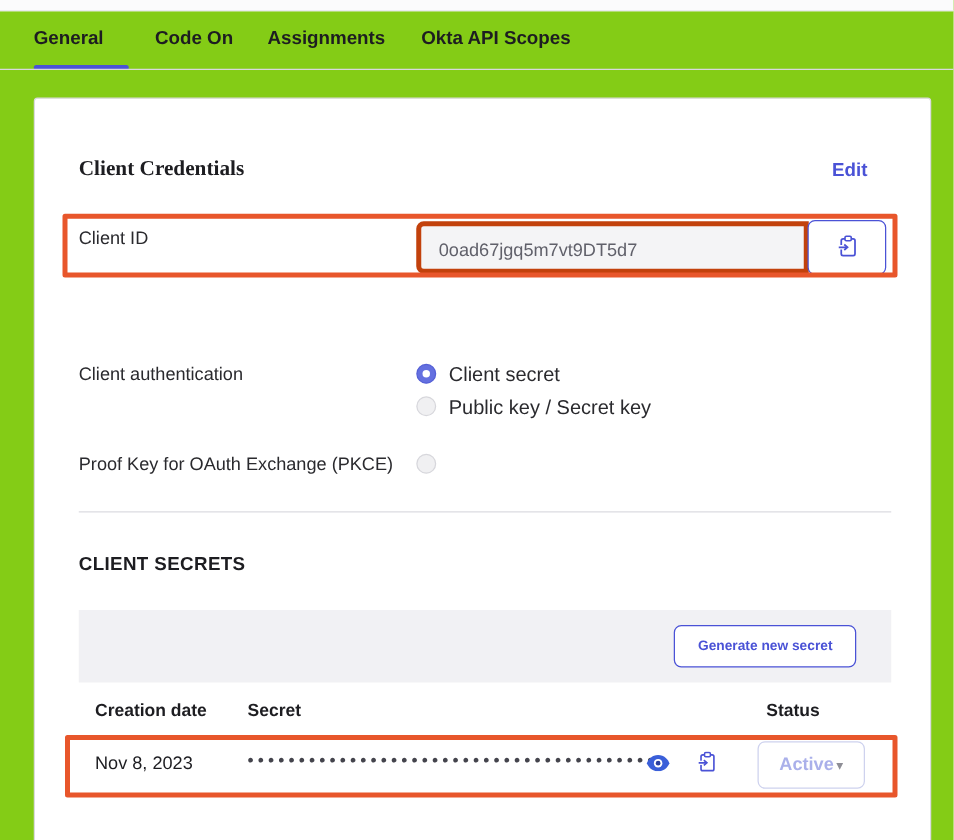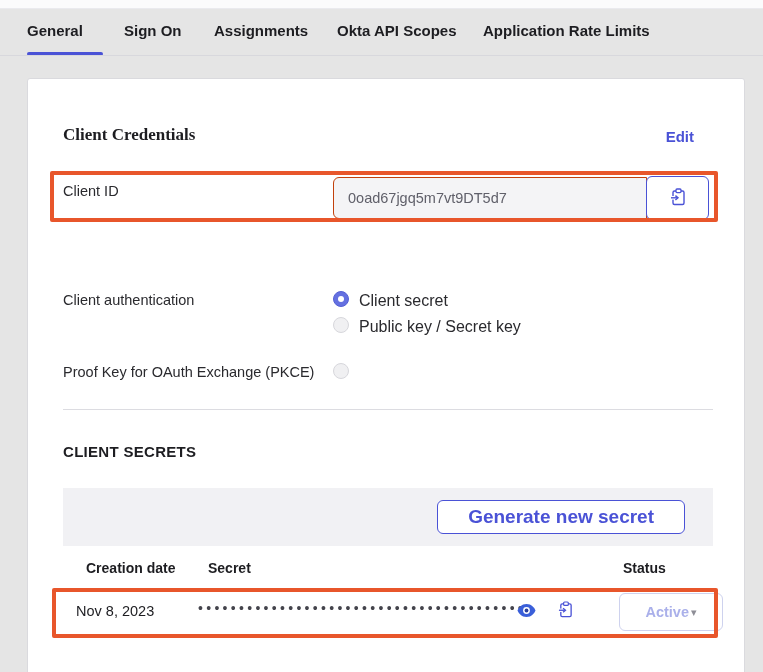--- a/index.html
+++ b/index.html
@@ -5,21 +5,21 @@
   * { margin: 0; padding: 0; box-sizing: border-box; }
   html, body { background: #ffffff; }
   body {
     font-family: "Liberation Sans", "DejaVu Sans", sans-serif;
     color: #1d1d21;
   }
   #screen {
     position: relative;
     width: 763px;
     height: 672px;
-    background: #e5e5e5;
+    background: #84cc16;
     overflow: hidden;
   }
   
   .top-strip {
     position: absolute; left: 0; top: 0; width: 763px; height: 9px;
     background: #fbfbfc; border-bottom: 1px solid #eaeaee;
   }
   .tabbar-border {
     position: absolute; left: 0; top: 55px; width: 763px; height: 1px;
     background: #d8d8dd;
@@ -46,21 +46,21 @@
     position: absolute; right: 50px; top: 49px;
     font-size: 15px; font-weight: 700; color: #4a52d6; cursor: pointer;
   }
   .field-label {
     position: absolute; left: 35px;
     font-size: 14.5px; color: #2a2a2e;
   }
   
   .client-id-input {
     position: absolute; left: 305px; top: 98px; width: 314px; height: 42px;
-    background: #f4f4f6; border: 1px solid #c2410c;
+    background: #f4f4f6; border: 4px solid #c2410c;
     border-radius: 6px 0 0 6px;
     font-size: 14.5px; color: #60606a;
     line-height: 40px; padding-left: 14px;
     overflow: hidden; white-space: nowrap;
   }
   .copy-btn {
     position: absolute; left: 618px; top: 97px; width: 63px; height: 44px;
     background: #ffffff; border: 1px solid #4a52d6; border-radius: 6px;
     display: flex; align-items: center; justify-content: center;
     cursor: pointer;
@@ -95,40 +95,40 @@
     position: absolute; left: 35px; top: 364px;
     font-size: 15px; font-weight: 700; letter-spacing: 0.3px; color: #1d1d21;
   }
   .secrets-toolbar {
     position: absolute; left: 35px; top: 409px; width: 650px; height: 58px;
     background: #f1f1f4;
   }
   .generate-btn {
     position: absolute; right: 28px; top: 12px; height: 34px;
     background: #ffffff; border: 1px solid #4a52d6; border-radius: 6px;
-    color: #4a52d6; font-size: 19px; font-weight: 700;
-    padding: 0 30px; line-height: 32px; cursor: pointer;
+    color: #4a52d6; font-size: 11px; font-weight: 700;
+    padding: 0 18px; line-height: 32px; cursor: pointer;
     font-family: "Liberation Sans", sans-serif;
   }
   .th {
     position: absolute; top: 481px;
-    font-size: 14px; font-weight: 700; color: #1d1d21; margin-left: 10px;
+    font-size: 14px; font-weight: 700; color: #1d1d21;
   }
   .td { position: absolute; font-size: 14.5px; color: #1d1d21; }
   .secret-mask {
     position: absolute; left: 170px; top: 521px;
     font-size: 14px; letter-spacing: 3.3px; color: #44444c;
     white-space: nowrap;
   }
   .icon-btn {
     position: absolute; cursor: pointer; background: none; border: none;
     padding: 0; line-height: 0;
   }
   .status-btn {
-    position: absolute; left: 591px; top: 514px; width: 104px; height: 38px;
+    position: absolute; left: 578px; top: 514px; width: 86px; height: 38px;
     background: #ffffff; border: 1px solid #ced2ee; border-radius: 6px;
     display: flex; align-items: center; justify-content: center; gap: 2px;
     cursor: pointer;
   }
   .status-btn .status-text { font-size: 14.5px; font-weight: 700; color: #aab0ea; }
   .status-btn .caret { font-size: 11px; color: #8e8e96; }
   
   .annotation {
     position: absolute; border: 4px solid #e8562b; border-radius: 2px;
     pointer-events: none; z-index: 6; background: transparent;
@@ -136,24 +136,23 @@
   .ann-client-id { left: 22px; top: 92px; width: 668px; height: 51px; }
   .ann-secret-row { left: 24px; top: 509px; width: 666px; height: 50px; }
 </style>
 </head>
 <body>
 
 <div id="screen">
 
   <div class="top-strip"></div>
   <div class="tab" style="left:27px">General</div>
-  <div class="tab" style="left:124px">Sign On</div>
+  <div class="tab" style="left:124px">Code On</div>
   <div class="tab" style="left:214px">Assignments</div>
   <div class="tab" style="left:337px">Okta API Scopes</div>
-  <div class="tab" style="left:483px">Application Rate Limits</div>
   <div class="tab-underline"></div>
   <div class="tabbar-border"></div>
 
   <div class="card">
 
     <div class="section-title">Client Credentials</div>
     <div class="edit-link">Edit</div>
 
     <div class="field-label" style="top:104px">Client ID</div>
     <div class="client-id-input">0oad67jgq5m7vt9DT5d7</div>

